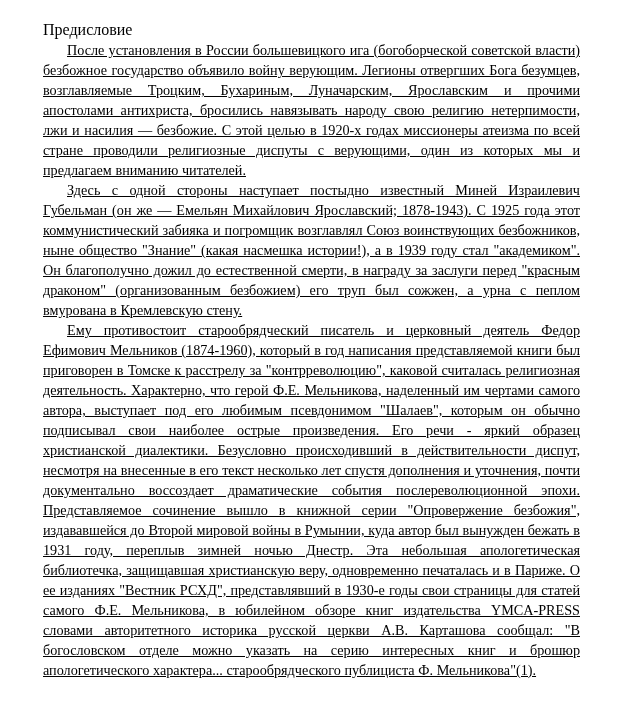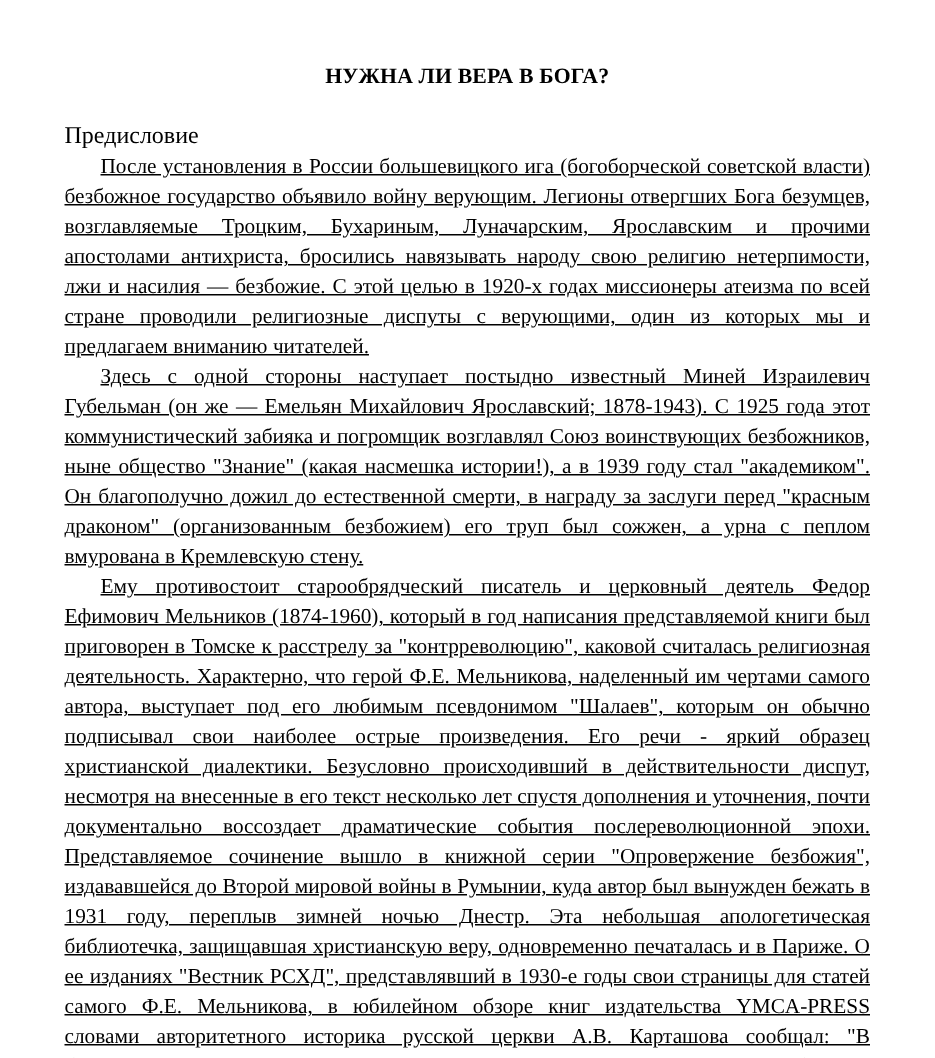--- a/index.html
+++ b/index.html
@@ -56,21 +56,20 @@
     word-spacing: 0.1px;
     text-decoration: underline;
   }
 </style>
 </head>
 <body>
 
 <div class="page">
   <div class="content">
 
-    <h1 class="doc-title">НУЖНА ЛИ ВЕРА В БОГА?</h1>
 
     <h2 class="section-title first-sub">Предисловие</h2>
 
 
     <p class="body-par">После установления в России большевицкого ига (богоборческой советской власти) безбожное государство объявило войну верующим. Легионы отвергших Бога безумцев, возглавляемые Троцким, Бухариным, Луначарским, Ярославским и прочими апостолами антихриста, бросились навязывать народу свою религию нетерпимости, лжи и насилия — безбожие. С этой целью в 1920-х годах миссионеры атеизма по всей стране проводили религиозные диспуты с верующими, один из которых мы и предлагаем вниманию читателей.</p>
 
     <p class="body-par">Здесь с одной стороны наступает постыдно известный Миней Израилевич Губельман (он же — Емельян Михайлович Ярославский; 1878-1943). С 1925 года этот коммунистический забияка и погромщик возглавлял Союз воинствующих безбожников, ныне общество "Знание" (какая насмешка истории!), а в 1939 году стал "академиком". Он благополучно дожил до естественной смерти, в награду за заслуги перед "красным драконом" (организованным безбожием) его труп был сожжен, а урна с пеплом вмурована в Кремлевскую стену.</p>
 
     <p class="body-par">Ему противостоит старообрядческий писатель и церковный деятель Федор Ефимович Мельников (1874-1960), который в год написания представляемой книги был приговорен в Томске к расстрелу за "контрреволюцию", каковой считалась религиозная деятельность. Характерно, что герой Ф.Е. Мельникова, наделенный им чертами самого автора, выступает под его любимым псевдонимом "Шалаев", которым он обычно подписывал свои наиболее острые произведения. Его речи - яркий образец христианской диалектики. Безусловно происходивший в действительности диспут, несмотря на внесенные в его текст несколько лет спустя дополнения и уточнения, почти документально воссоздает драматические события послереволюционной эпохи. Представляемое сочинение вышло в книжной серии "Опровержение безбожия", издававшейся до Второй мировой войны в Румынии, куда автор был вынужден бежать в 1931 году, переплыв зимней ночью Днестр. Эта небольшая апологетическая библиотечка, защищавшая христианскую веру, одновременно печаталась и в Париже. О ее изданиях "Вестник РСХД", представлявший в 1930-е годы свои страницы для статей самого Ф.Е. Мельникова, в юбилейном обзоре книг издательства YMCA-PRESS словами авторитетного историка русской церкви А.В. Карташова сообщал: "В богословском отделе можно указать на серию интересных книг и брошюр апологетического характера... старообрядческого публициста Ф. Мельникова"(1).</p>
 

